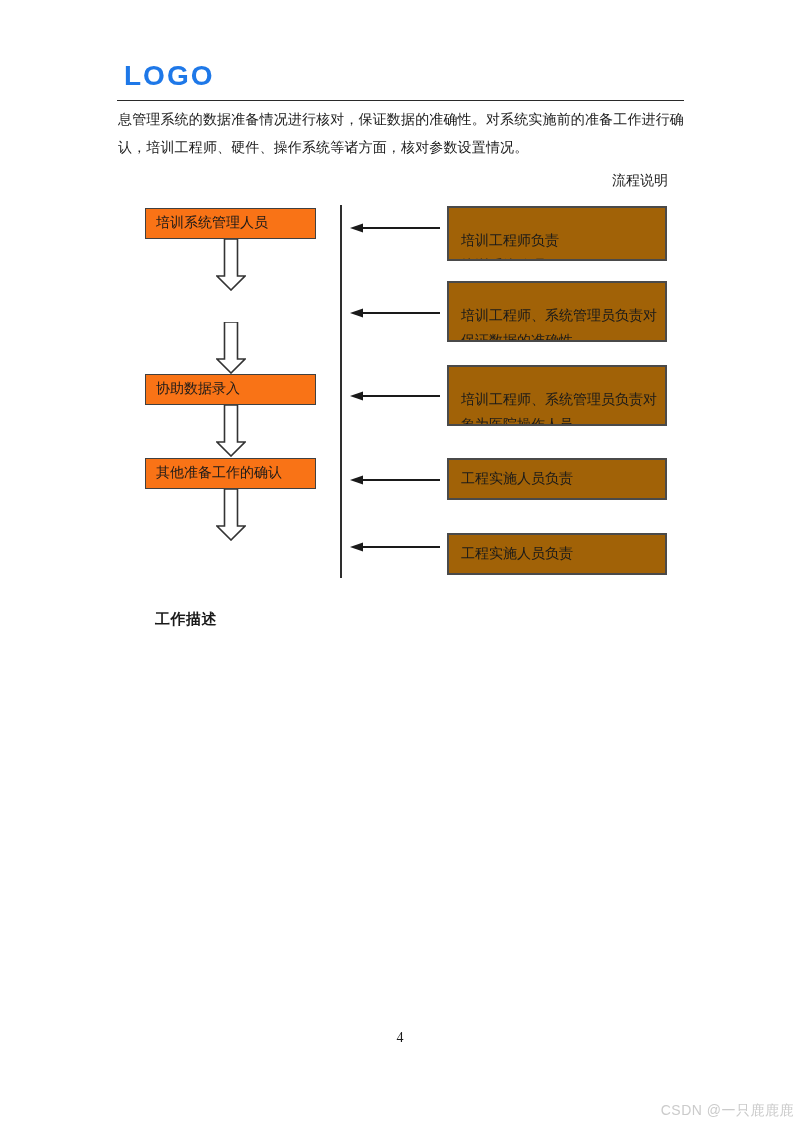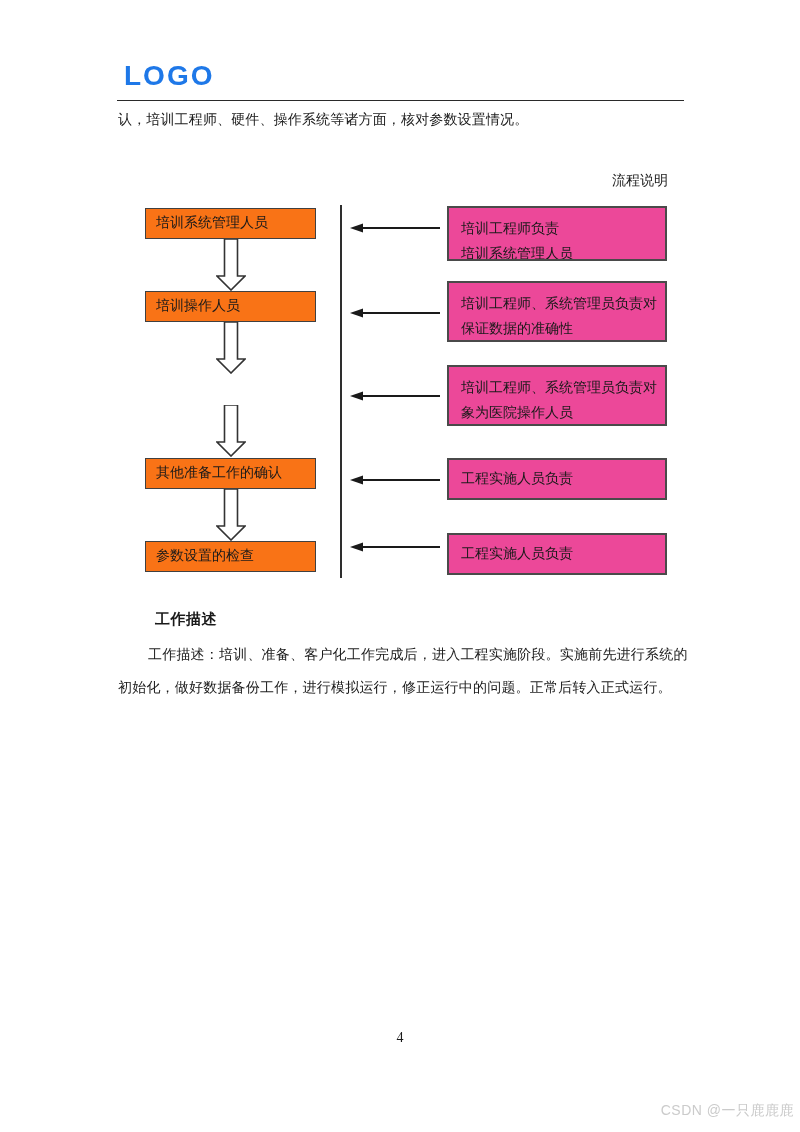--- a/index.html
+++ b/index.html
@@ -41,22 +41,22 @@
   .down-arrow { position:absolute; left:216px; width:30px; height:52px; }
   .da1{top:239px;} .da2{top:322px;} .da3{top:405px;} .da4{top:489px;}
   .flow-divider {
     position:absolute; left:340px; top:205px; width:2px; height:373px;
     background:#2e2e2e;
   }
   .left-arrow { position:absolute; left:350px; width:90px; height:12px; }
   .la1{top:222px;} .la2{top:307px;} .la3{top:390px;} .la4{top:474px;} .la5{top:541px;}
   .note-box {
     position:absolute; left:447px; width:220px;
-    border:2px solid #4a4a4a; background:#ec4899;
-    font-size:14px; line-height:25px; padding:8px 12px; white-space:nowrap; overflow:hidden;
+    border:2px solid #4a4a4a; background:#a16207;
+    font-size:14px; line-height:25px; padding:20px 12px; white-space:nowrap; overflow:hidden;
   }
   .nb1{top:206px; height:55px;}
   .nb2{top:281px; height:61px;}
   .nb3{top:365px; height:61px;}
   .nb4{top:458px; height:42px; padding-top:6px;}
   .nb5{top:533px; height:42px; padding-top:6px;}
   .note-line { display:block; }
   
   .section-heading {
     position:absolute; left:155px; top:610px;
@@ -81,29 +81,29 @@
 </style>
 </head>
 <body>
 
 <div id="page">
 
   <div class="logo">LOGO</div>
   <div class="header-rule"></div>
 
   <div class="intro">
+    <span class="line">息管理系统的数据准备情况进行核对，保证数据的准确性。对系统实施前的准备工作进行确</span>
     <span class="line">认，培训工程师、硬件、操作系统等诸方面，核对参数设置情况。</span>
   </div>
 
   <div class="flow-title">流程说明</div>
 
   <div class="flow-box fb1">培训系统管理人员</div>
-  <div class="flow-box fb2">培训操作人员</div>
+  <div class="flow-box fb3">协助数据录入</div>
   <div class="flow-box fb4">其他准备工作的确认</div>
-  <div class="flow-box fb5">参数设置的检查</div>
 
   <svg class="down-arrow da1" viewBox="0 0 30 52">
     <polygon points="8.5,0 8.5,37 1,37 15,51 29,37 21.5,37 21.5,0" fill="#ffffff" stroke="#333333" stroke-width="1.6"></polygon>
   </svg>
   <svg class="down-arrow da2" viewBox="0 0 30 52">
     <polygon points="8.5,0 8.5,37 1,37 15,51 29,37 21.5,37 21.5,0" fill="#ffffff" stroke="#333333" stroke-width="1.6"></polygon>
   </svg>
   <svg class="down-arrow da3" viewBox="0 0 30 52">
     <polygon points="8.5,0 8.5,37 1,37 15,51 29,37 21.5,37 21.5,0" fill="#ffffff" stroke="#333333" stroke-width="1.6"></polygon>
   </svg>
@@ -147,21 +147,17 @@
     <span class="note-line">象为医院操作人员</span>
   </div>
   <div class="note-box nb4">
     <span class="note-line">工程实施人员负责</span>
   </div>
   <div class="note-box nb5">
     <span class="note-line">工程实施人员负责</span>
   </div>
 
   <div class="section-heading">工作描述</div>
-  <div class="section-body">
-    <span class="bline indent">工作描述：培训、准备、客户化工作完成后，进入工程实施阶段。实施前先进行系统的</span>
-    <span class="bline">初始化，做好数据备份工作，进行模拟运行，修正运行中的问题。正常后转入正式运行。</span>
-  </div>
 
   <div class="page-number">4</div>
   <div class="watermark">CSDN @一只鹿鹿鹿</div>
 
 </div>
 
 </body></html>

